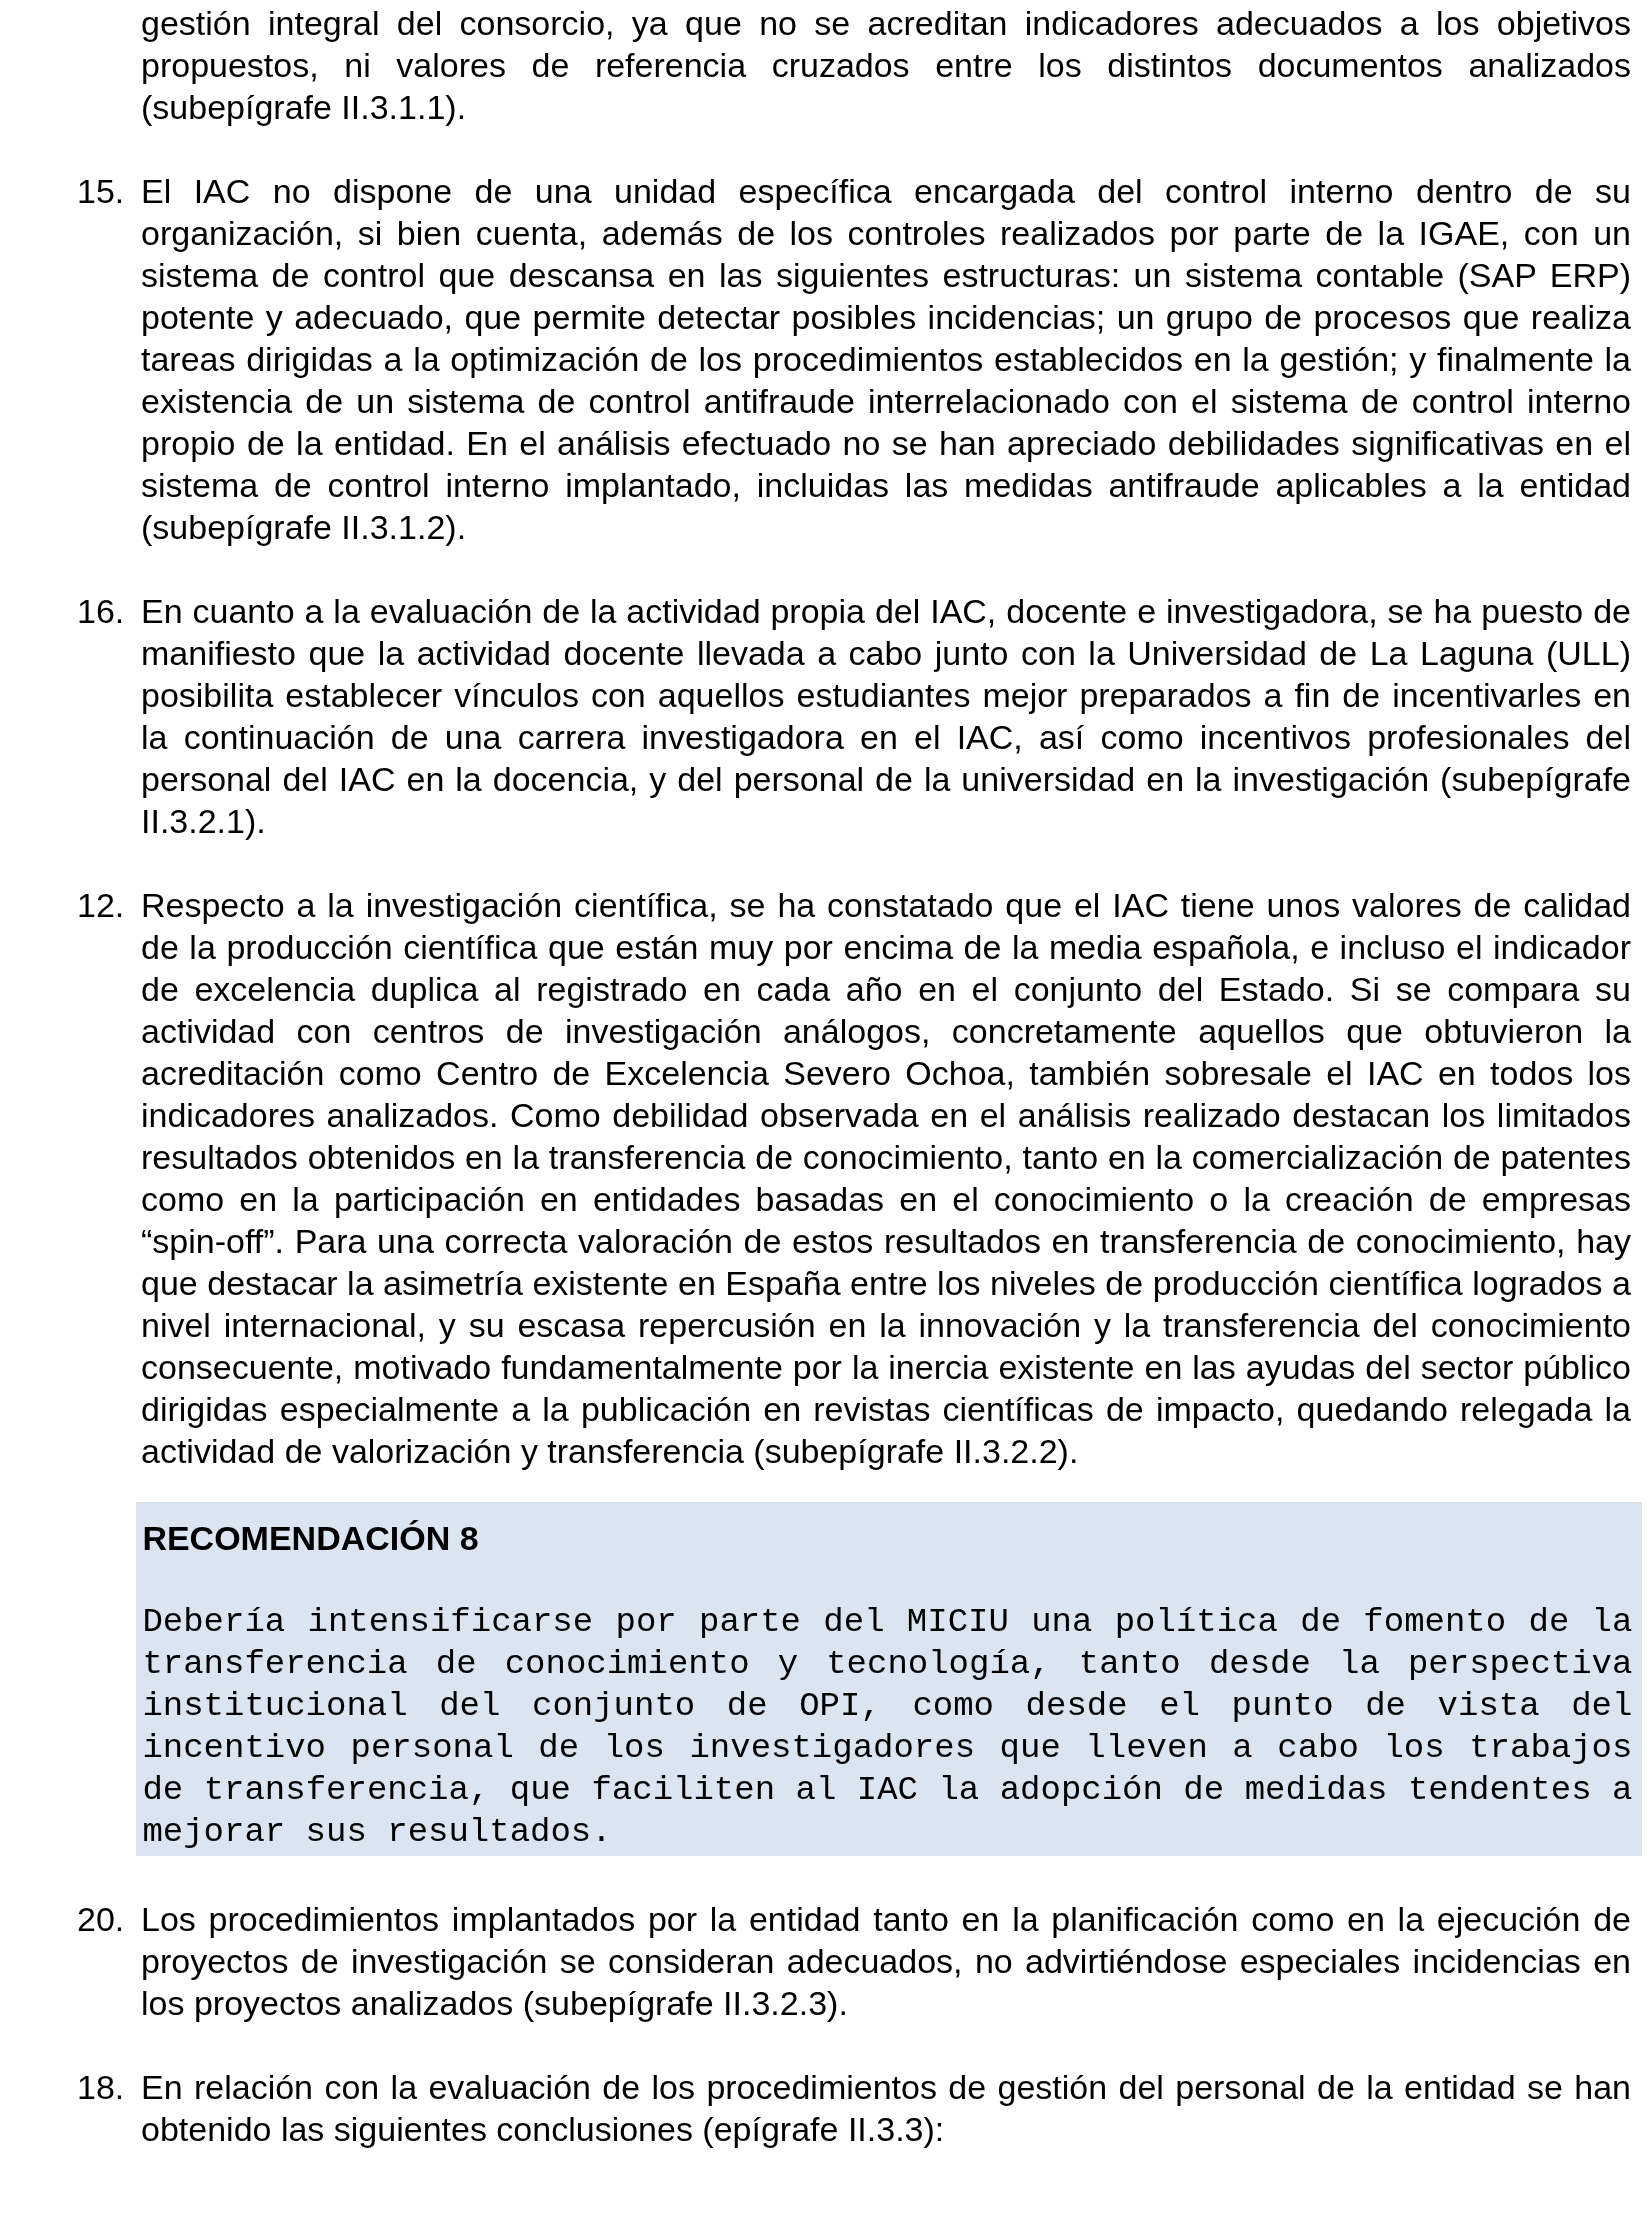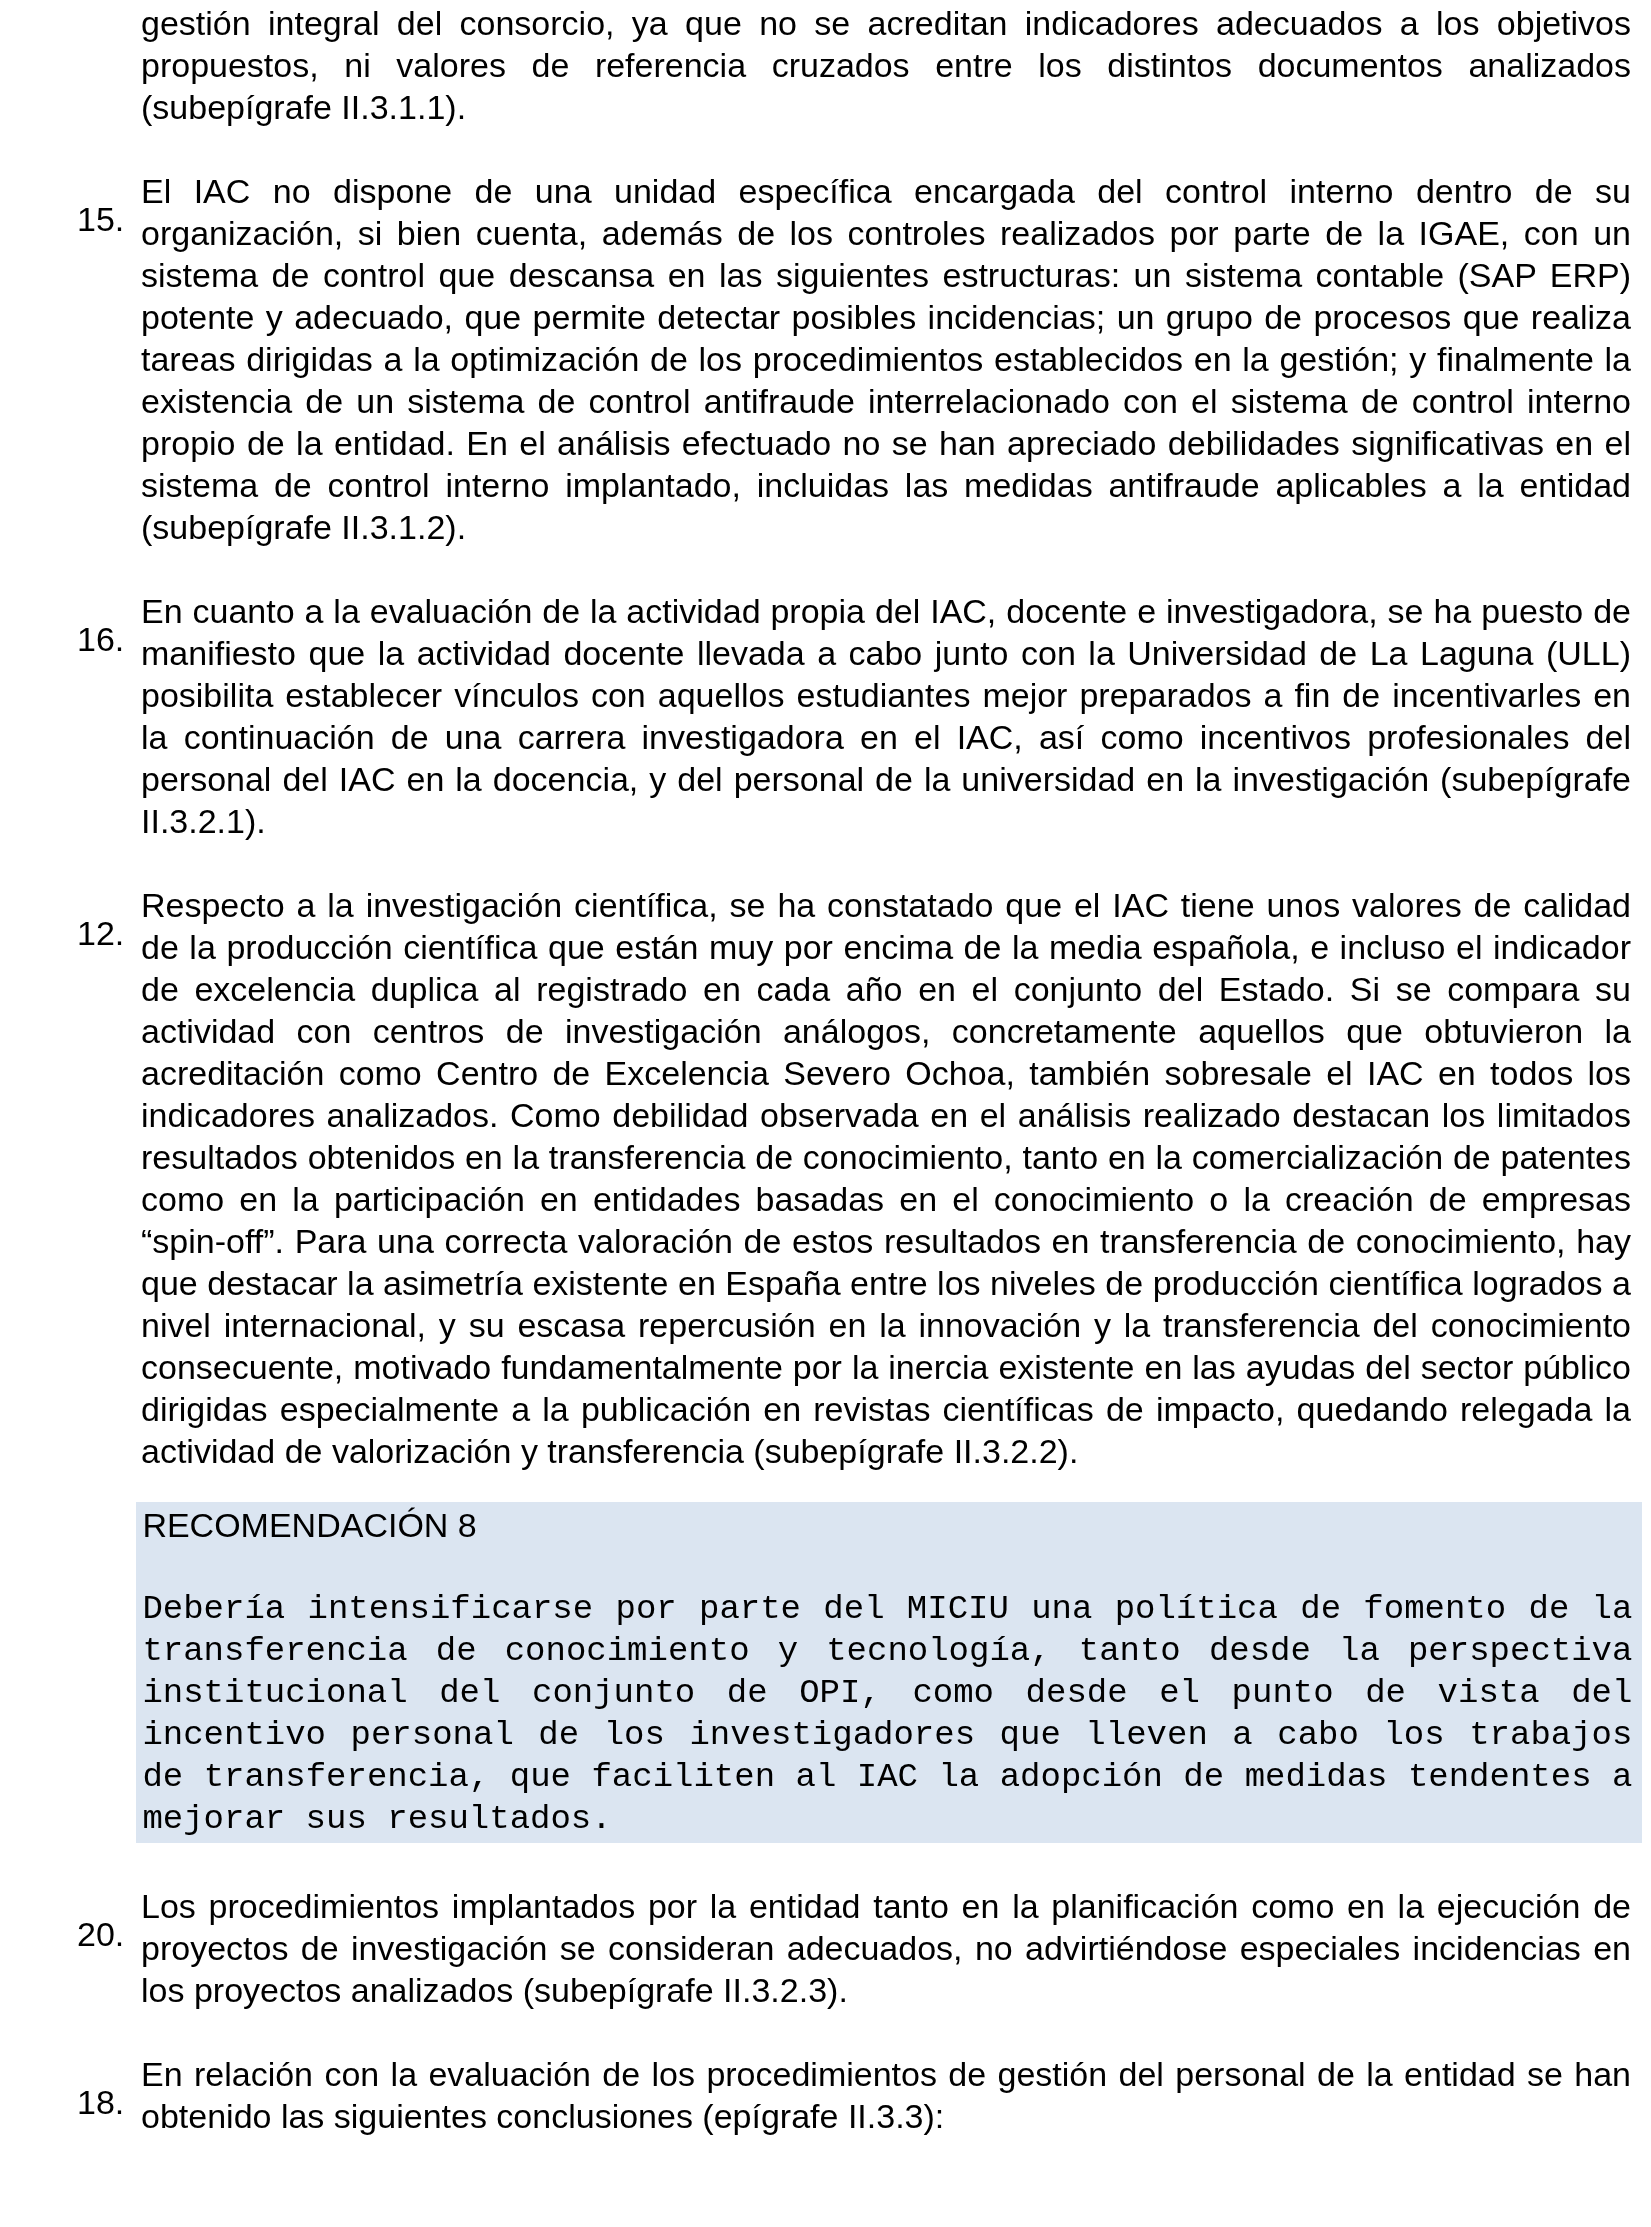--- a/index.html
+++ b/index.html
@@ -29,41 +29,40 @@
       width: 1490px;
       text-align: justify;
       text-align-last: left;
       margin-bottom: 42px;
     }
     .para .num {
       position: absolute;
       left: -64px;
       top: 0;
       text-align: left;
-      margin-top: 28px;
     }
     .para .text {
       display: block;
     }
     .rec-box {
       position: relative;
       margin-left: 136px;
       width: 1506px;
       background: #dbe5f1;
       box-sizing: border-box;
       padding: 0 9.6px 0 6.4px;
       margin-top: -11.3px;
       margin-bottom: 42px;
       padding-bottom: 2.4px;
     }
     .rec-title {
-      font-weight: normal;
+      font-weight: bold;
       display: block;
       height: 42px;
-      padding-top: 2px;
+      padding-top: 15px;
     }
     .rec-spacer {
       display: block;
       height: 42px;
     }
     .rec-body {
       display: block;
       text-align: justify;
       text-align-last: left;
       font-family: Liberation Mono, monospace;

